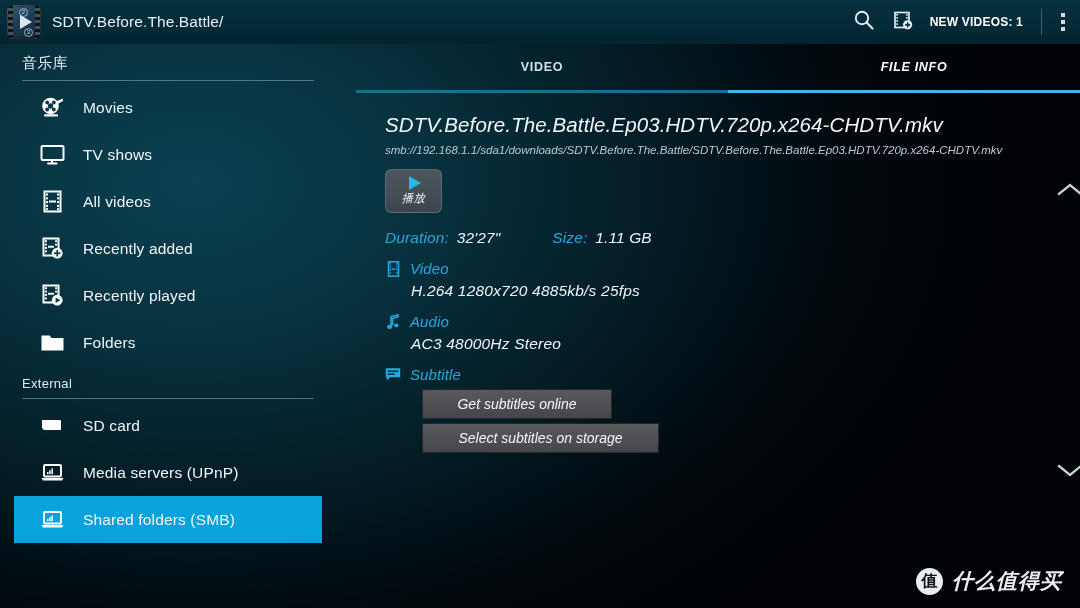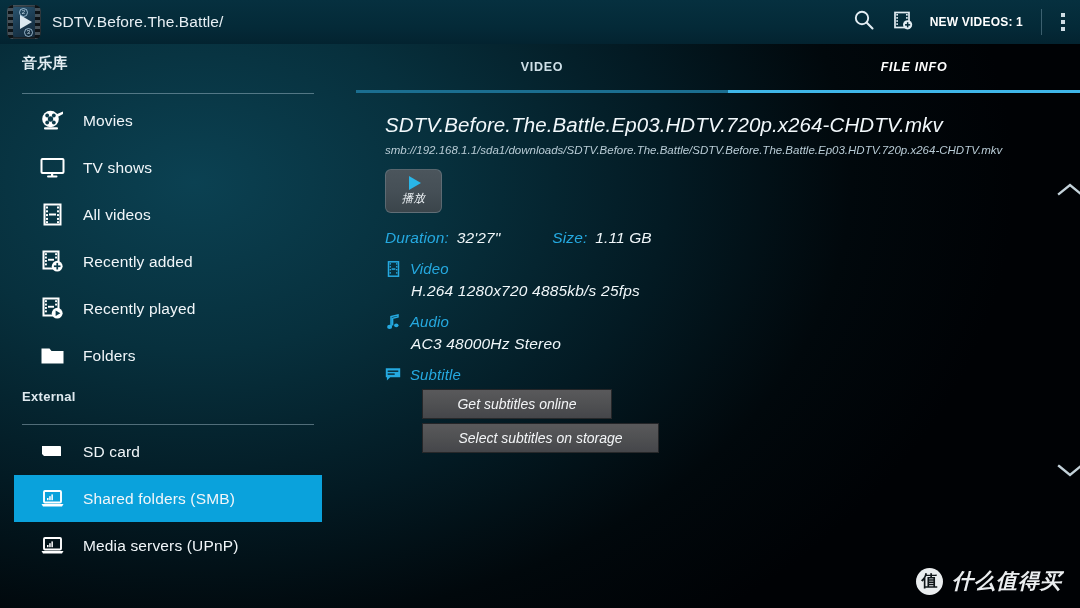--- a/index.html
+++ b/index.html
@@ -105,26 +105,25 @@
   
   #sidebar {
     position: absolute;
     top: 44px; left: 0;
     width: 336px;
     height: 564px;
     z-index: 10;
   }
   .section-head {
     margin: 10px 22px 0 22px;
-    padding-bottom: 20px;
+    padding-bottom: 7px;
     border-bottom: 1px solid rgba(175,200,212,.45);
     color: #e3edf2;
     font-size: 15px;
     letter-spacing: .3px;
-    font-weight: bold;
   }
   .section-head.ext { font-size: 13px; color: #dfe9ef; }
 
   .nav-list { margin-top: 3px; }
   .nav-item {
     display: flex;
     align-items: center;
     height: 47px;
     margin: 0 14px;
     padding-left: 25px;
@@ -463,48 +462,48 @@
 
       <div class="nav-item">
         <span class="nav-icon">
           <svg width="25" height="25" viewBox="0 0 25 25">
             <path d="M2 7 h18 a1 1 0 0 1 1 1 v9 h-17 l-2 -2 Z" fill="#ffffff"></path>
           </svg>
         </span>
         <span class="nav-label">SD card</span>
       </div>
 
-      <div class="nav-item selected">
+      <div class="nav-item">
         <span class="nav-icon">
           <svg width="25" height="25" viewBox="0 0 25 25">
             <rect x="4" y="5" width="17" height="11.5" rx="1" fill="none" stroke="#ffffff" stroke-width="1.9"></rect>
             <path d="M1.5 18 h22 l-1.5 2.4 h-19 Z" fill="#ffffff"></path>
             <g fill="#ffffff">
               <rect x="7" y="12" width="1.5" height="2.2"></rect>
               <rect x="9.2" y="10.2" width="1.5" height="4"></rect>
               <rect x="11.4" y="8.4" width="1.5" height="5.8"></rect>
             </g>
           </svg>
         </span>
-        <span class="nav-label">Shared folders (SMB)</span>
-      </div>
-
-      <div class="nav-item">
+        <span class="nav-label">Media servers (UPnP)</span>
+      </div>
+
+      <div class="nav-item selected">
         <span class="nav-icon">
           <svg width="25" height="25" viewBox="0 0 25 25">
             <rect x="4" y="5" width="17" height="11.5" rx="1" fill="none" stroke="#ffffff" stroke-width="1.9"></rect>
             <path d="M1.5 18 h22 l-1.5 2.4 h-19 Z" fill="#ffffff"></path>
             <g fill="#ffffff">
               <rect x="7" y="12" width="1.5" height="2.2"></rect>
               <rect x="9.2" y="10.2" width="1.5" height="4"></rect>
               <rect x="11.4" y="8.4" width="1.5" height="5.8"></rect>
             </g>
           </svg>
         </span>
-        <span class="nav-label">Media servers (UPnP)</span>
+        <span class="nav-label">Shared folders (SMB)</span>
       </div>
 
     </div>
   </div>
 
   <div id="main">
 
     <div id="tabs">
       <div class="tab inactive">
         <span>VIDEO</span>

